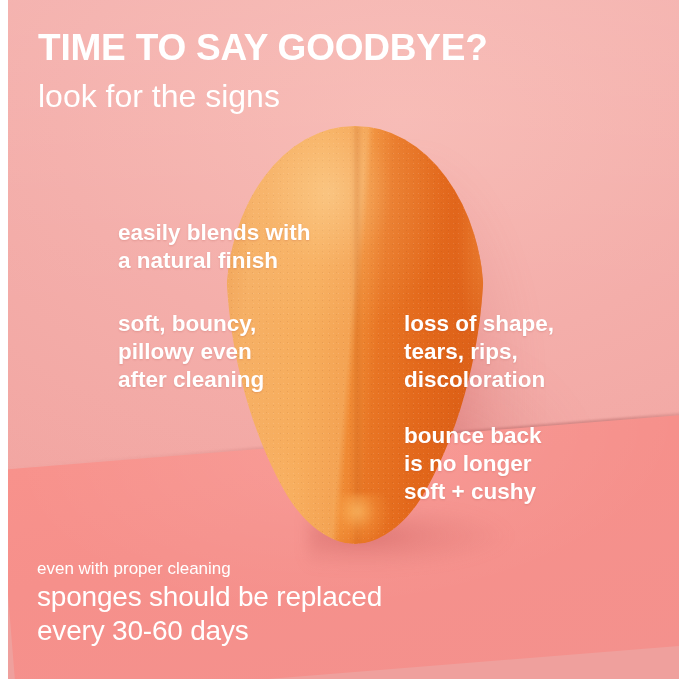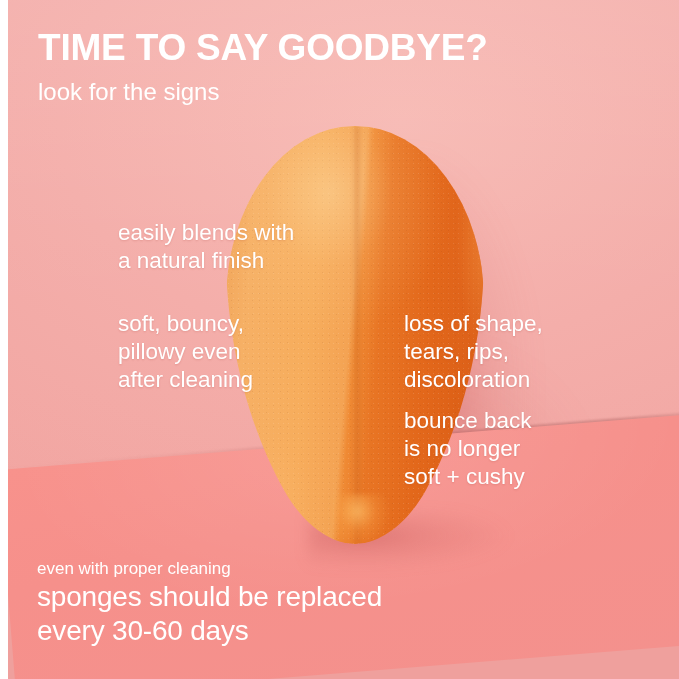--- a/index.html
+++ b/index.html
@@ -182,39 +182,39 @@
     font-weight: 700;
     letter-spacing: -0.2px;
     line-height: 1.05;
     white-space: nowrap;
   }
   .subhead {
     position: absolute;
     left: 30px;
     top: 79px;
     color: #ffffff;
-    font-size: 24px;
+    font-size: 32px;
     font-weight: 400;
     line-height: 1.1;
     white-space: nowrap;
   }
 
   .callout {
     position: absolute;
     color: #ffffff;
     font-size: 22.5px;
-    font-weight: 400;
+    font-weight: 700;
     line-height: 1.24;
     white-space: pre-line;
     text-shadow: 0 1px 2px rgba(170,70,60,0.22);
   }
   .callout.c1 { left: 110px; top: 219px; }
   .callout.c2 { left: 110px; top: 310px; }
   .callout.c3 { left: 396px; top: 310px; }
-  .callout.c4 { left: 396px; top: 407px; }
+  .callout.c4 { left: 396px; top: 422px; }
 
   .footer {
     position: absolute;
     left: 29px;
     top: 558px;
     color: #ffffff;
     white-space: nowrap;
   }
   .footer .f-line1 {
     font-size: 17px;

